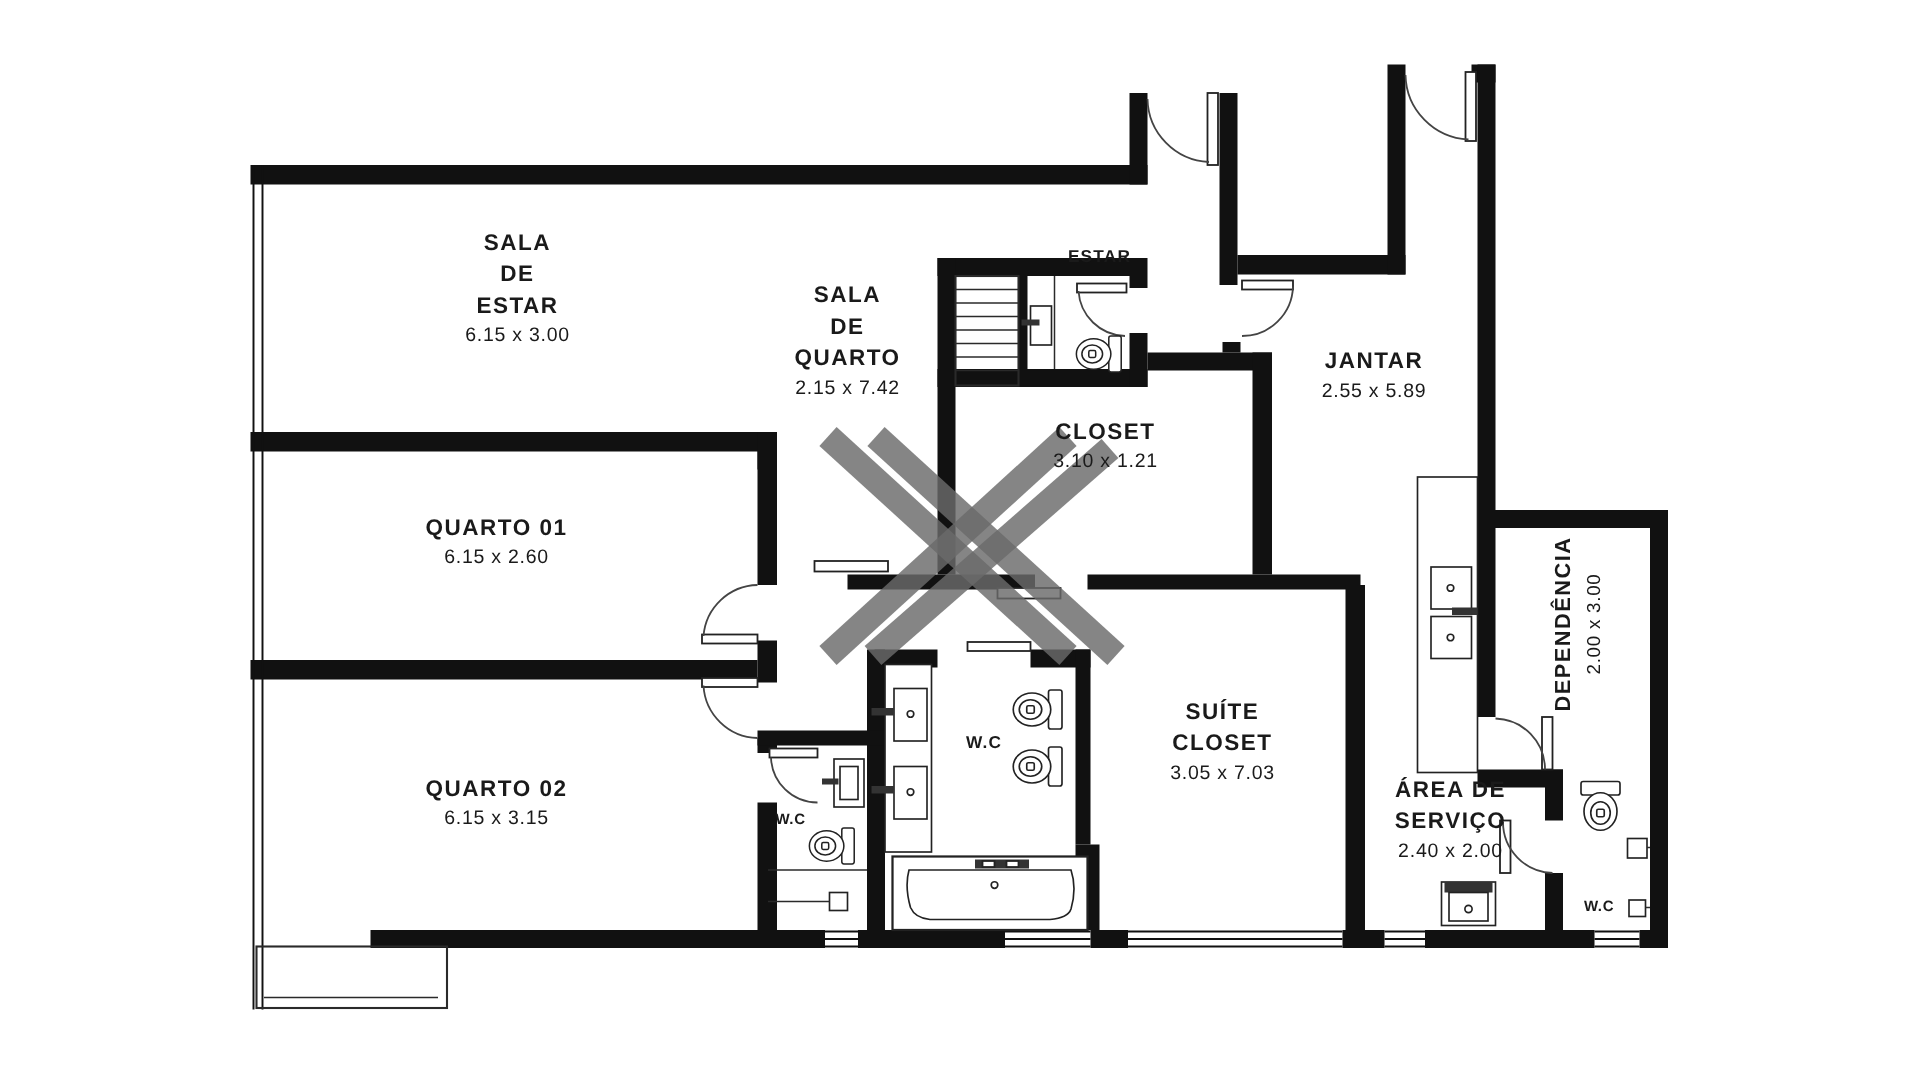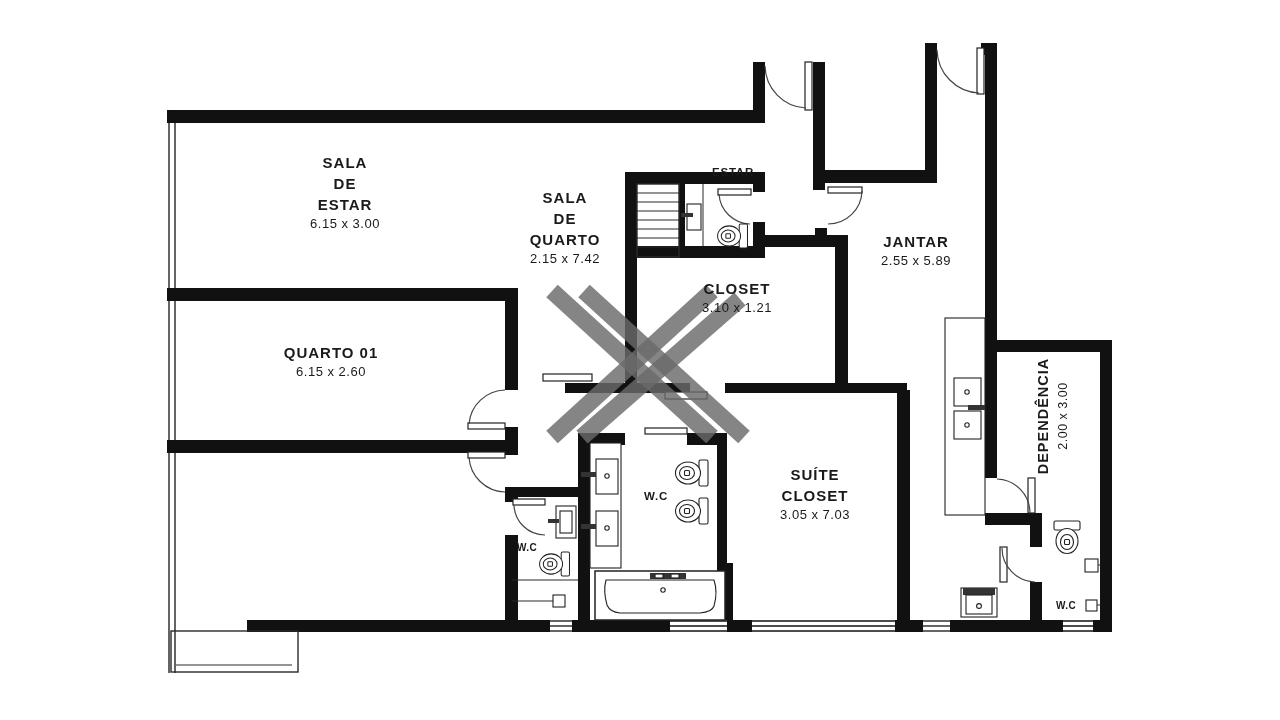--- a/index.html
+++ b/index.html
@@ -293,20 +293,24 @@
     <span class="nm">DE</span>
     <span class="nm">QUARTO</span>
     <span class="dm">2.15 x 7.42</span>
   </div>
 
   <div class="lbl" style="left:331px;top:361px;">
     <span class="nm">QUARTO 01</span>
     <span class="dm">6.15 x 2.60</span>
   </div>
 
+  <div class="lbl" style="left:331px;top:535px;">
+    <span class="nm">QUARTO 02</span>
+    <span class="dm">6.15 x 3.15</span>
+  </div>
 
   <div class="lbl" style="left:916px;top:250px;">
     <span class="nm">JANTAR</span>
     <span class="dm">2.55 x 5.89</span>
   </div>
 
   <div class="lbl sm" style="left:733px;top:172px;">
     <span class="nm">ESTAR</span>
   </div>
 
@@ -319,20 +323,25 @@
     <span class="nm">SUÍTE</span>
     <span class="nm">CLOSET</span>
     <span class="dm">3.05 x 7.03</span>
   </div>
 
   <div class="lbl rot" style="left:1052px;top:416px;">
     <span class="nm">DEPENDÊNCIA</span>
     <span class="dm">2.00 x 3.00</span>
   </div>
 
+  <div class="lbl" style="left:967px;top:546px;">
+    <span class="nm">ÁREA DE</span>
+    <span class="nm">SERVIÇO</span>
+    <span class="dm">2.40 x 2.00</span>
+  </div>
 
   <div class="lbl sm" style="left:656px;top:496px;">
     <span class="nm">W.C</span>
   </div>
 
   <div class="lbl xs" style="left:527px;top:547px;">
     <span class="nm">W.C</span>
   </div>
 
   <div class="lbl xs" style="left:1066px;top:605px;">

